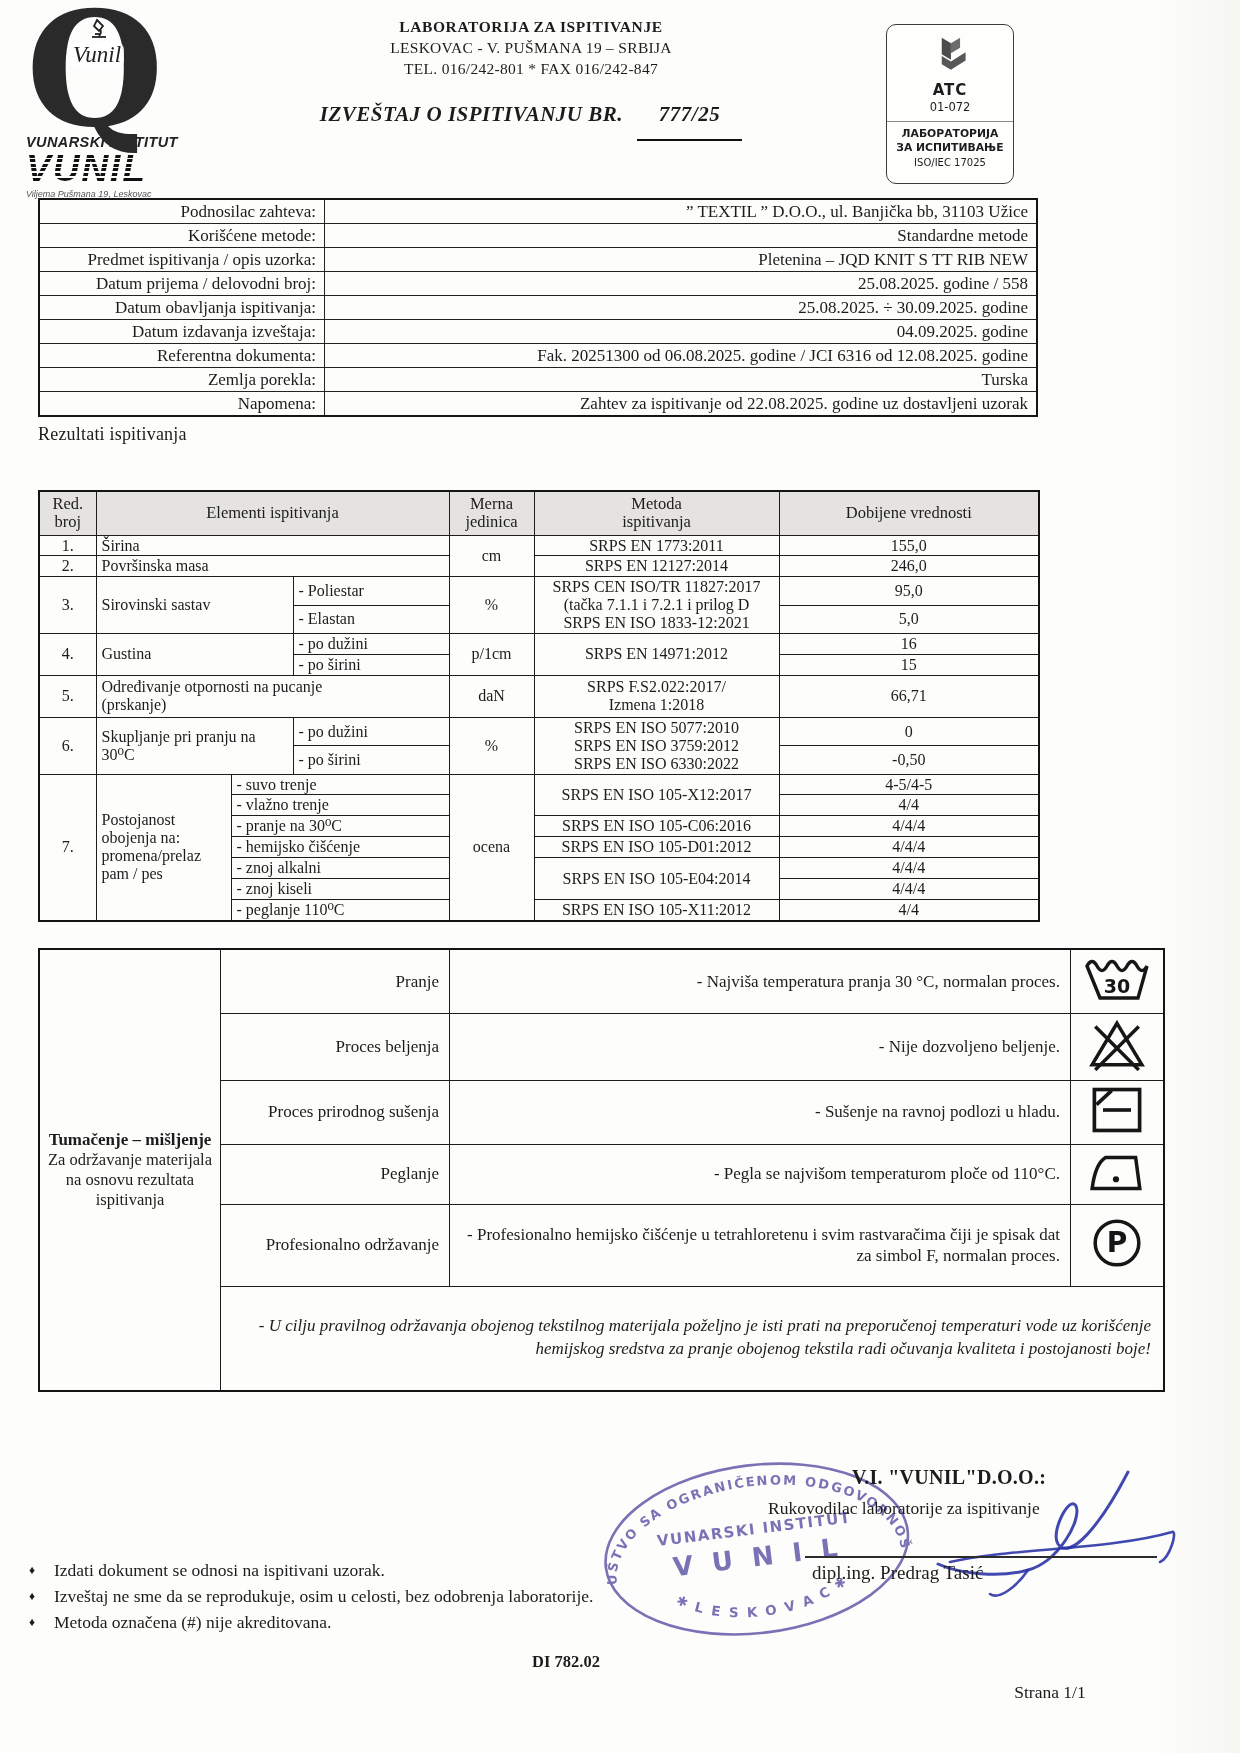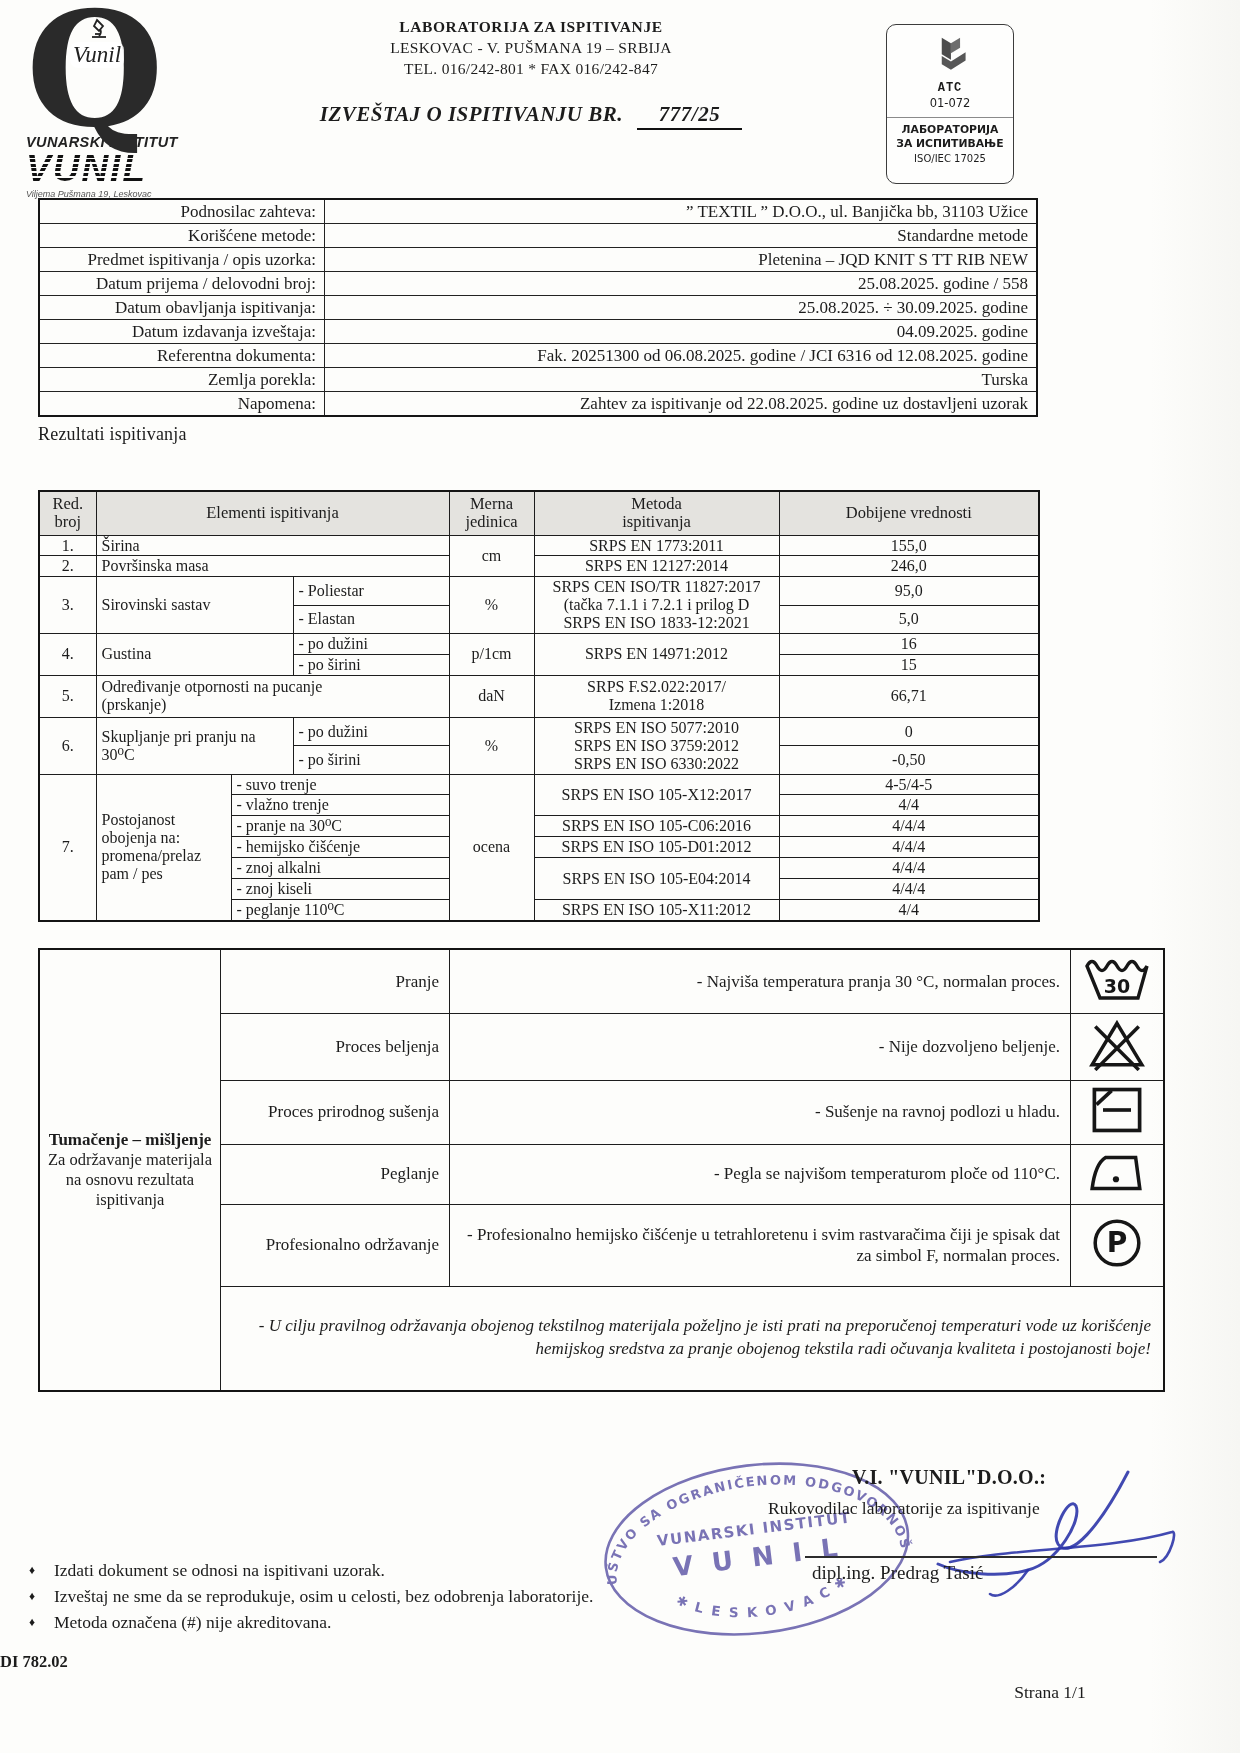--- a/index.html
+++ b/index.html
@@ -19,25 +19,25 @@
   .q-scope{position:absolute;top:10px;left:62px;}
   .logo-inst{font-family:"Liberation Sans","DejaVu Sans",sans-serif;font-style:italic;font-weight:bold;font-size:14.5px;letter-spacing:0.4px;margin-top:4px;color:#222;}
   .wordmark{position:relative;display:inline-block;font-family:"Liberation Sans","DejaVu Sans",sans-serif;font-style:italic;font-weight:900;font-size:37px;letter-spacing:2px;color:#111;line-height:1;}
   .wordmark .stripes{position:absolute;inset:0;background:repeating-linear-gradient(180deg,transparent 0 3px,#fdfdfb 3px 4.6px);}
   .logo-addr{font-family:"Liberation Sans","DejaVu Sans",sans-serif;font-style:italic;font-size:9px;color:#555;margin-top:2px;}
   .center-block{left:248px;top:14px;width:566px;text-align:center;}
   .h-company{font-size:21.5px;font-weight:bold;letter-spacing:0.3px;}
   .h-lab{font-size:15.5px;font-weight:bold;letter-spacing:0.6px;margin-top:4px;}
   .h-addr,.h-tel{font-size:15.5px;margin-top:3px;letter-spacing:0.3px;}
   .h-title{margin-top:24px;font-size:21px;font-weight:bold;font-style:italic;letter-spacing:0.5px;}
-  .h-num{display:inline-block;border-bottom:2.5px solid #111;padding:0 22px 1px 22px;margin-left:8px;}
+  .h-num{display:inline-block;border-bottom:2.5px solid #111;padding:0 22px 12px 22px;margin-left:8px;}
   .badge{left:886px;top:24px;width:126px;height:158px;border:1.6px solid #3c3c3c;border-radius:10px;background:#fefefd;
          font-family:"DejaVu Sans","Liberation Sans",sans-serif;text-align:center;}
   .badge-mark{margin-top:10px;}
-  .badge-atc{font-weight:bold;font-size:12px;letter-spacing:1px;font-family:Liberation Mono, monospace;}
+  .badge-atc{font-weight:bold;font-size:15px;letter-spacing:1px;}
   .badge-no{font-size:11.5px;margin-top:1px;}
   .badge-low{border-top:1px solid #8a8a8a;margin-top:7px;padding-top:5px;font-size:10.8px;font-weight:bold;line-height:1.3;}
   .badge-iso{font-size:10px;font-weight:normal;margin-top:1px;}
   
   table{border-collapse:collapse;}
   .info-table{left:38px;top:198px;}
   .info-table table{width:1000px;border:2.5px solid #151515;}
   .info-table td{border:1.4px solid #222;font-size:17px;padding:1px 8px;height:21px;text-align:right;}
   .info-table td.lbl{width:268px;}
   .results-h{left:38px;top:424px;font-size:18px;letter-spacing:0.2px;}
@@ -65,21 +65,21 @@
   .sig-role{position:absolute;left:128px;top:50px;font-size:17.5px;}
   .sig-line{position:absolute;left:165px;top:108px;width:352px;border-bottom:2px solid #2c2c2c;}
   .sig-name{position:absolute;left:172px;top:114px;font-size:19px;}
   .stamp-wrap{position:absolute;left:-48px;top:6px;transform:rotate(-7deg);opacity:0.82;}
   .sig-scribble{position:absolute;left:280px;top:18px;}
   
   .foot{left:10px;top:1560px;width:660px;}
   .foot .row{display:flex;margin-bottom:5px;}
   .foot .blt{width:44px;text-align:center;font-size:12px;padding-top:3px;}
   .foot .txt{font-size:17.5px;}
-  .doc-code{left:0;top:1652px;width:1060px;font-weight:bold;font-size:16.5px;}
+  .doc-code{left:0;top:1652px;width:1060px;text-align:center;font-weight:bold;font-size:16.5px;padding-left:36px;}
   .page-num{left:950px;top:1682px;width:200px;text-align:center;font-size:17.5px;}
   .icon-ink{stroke:#161616;fill:none;stroke-width:3.4;stroke-linejoin:miter;}
 </style>
 </head>
 <body>
 
 <div class="abs logo-block">
   <div class="q-wrap">
     <div class="q-glyph">Q</div>
     <svg class="q-scope" width="22" height="22" viewBox="0 0 22 22">

